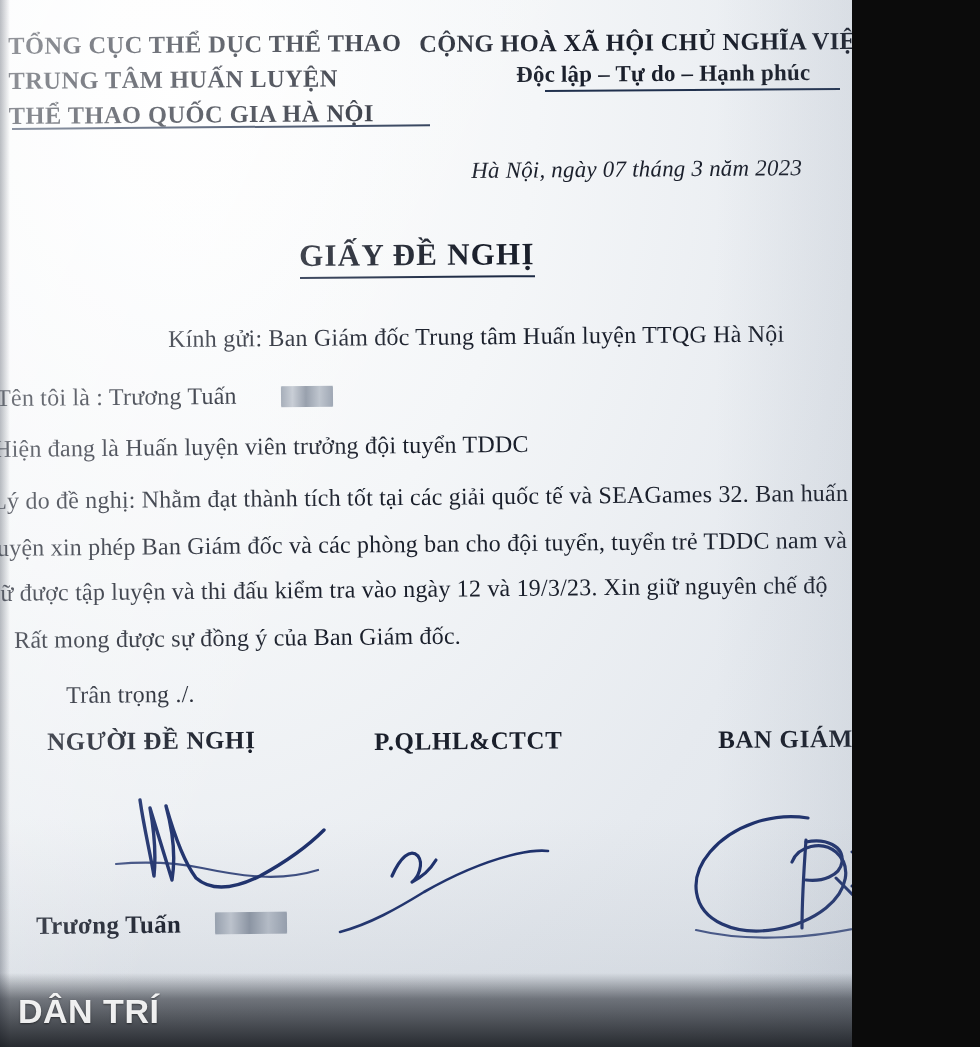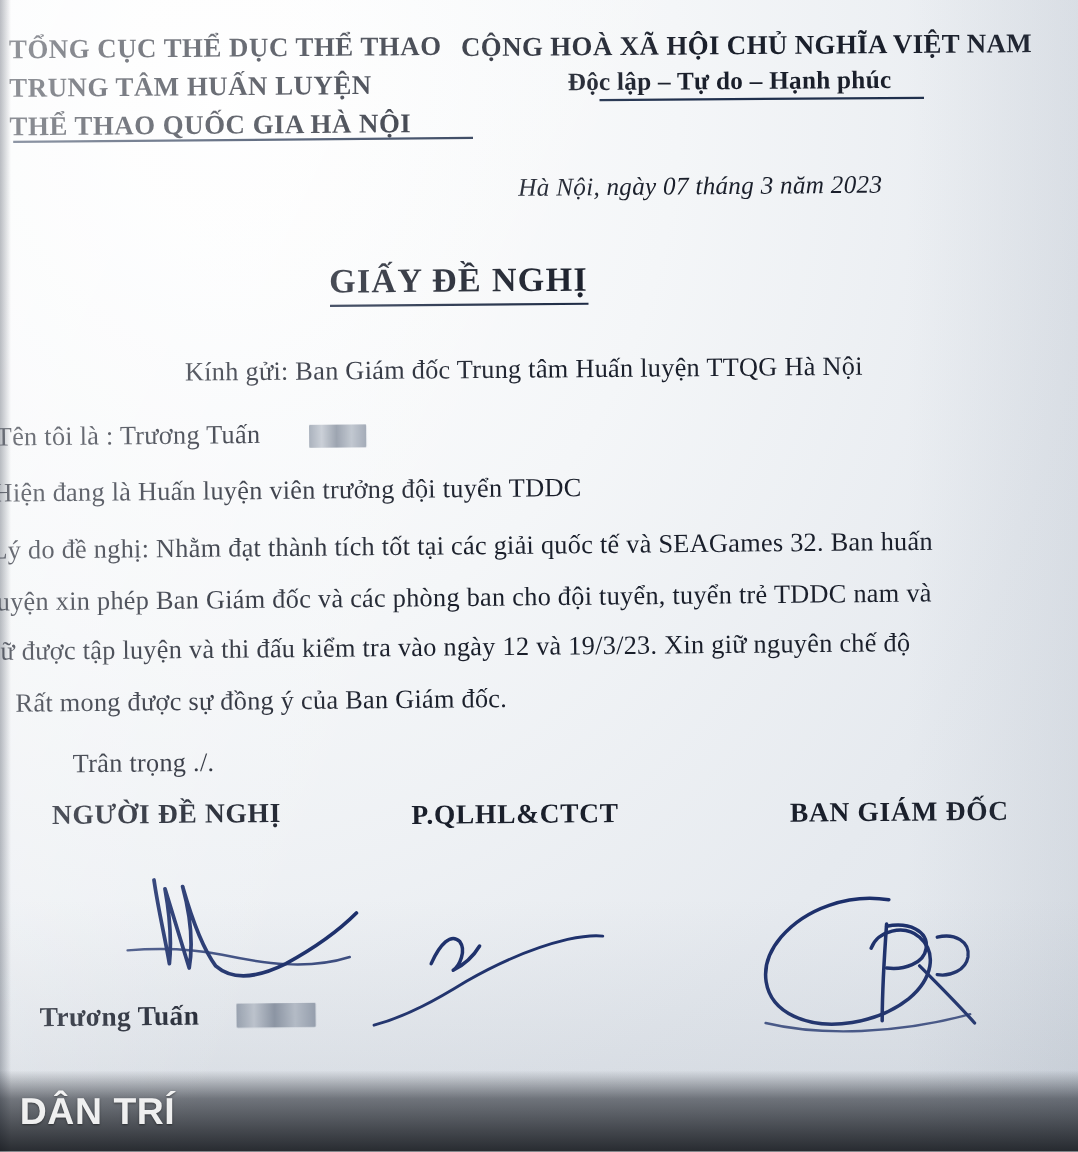--- a/index.html
+++ b/index.html
@@ -2,21 +2,21 @@
 <html lang="vi"><head>
 <meta charset="utf-8">
 <style>
   html, body {
     margin: 0;
     padding: 0;
     background: #0b0b0b;
   }
   #page {
     position: relative;
-    width: 980px;
+    width: 852px;
     height: 1047px;
     overflow: hidden;
     background: #eef1f4;
     font-family: "Liberation Serif", "DejaVu Serif", serif;
     color: #1a1f2b;
   }
   
   .paper {
     position: absolute;
     inset: 0;

